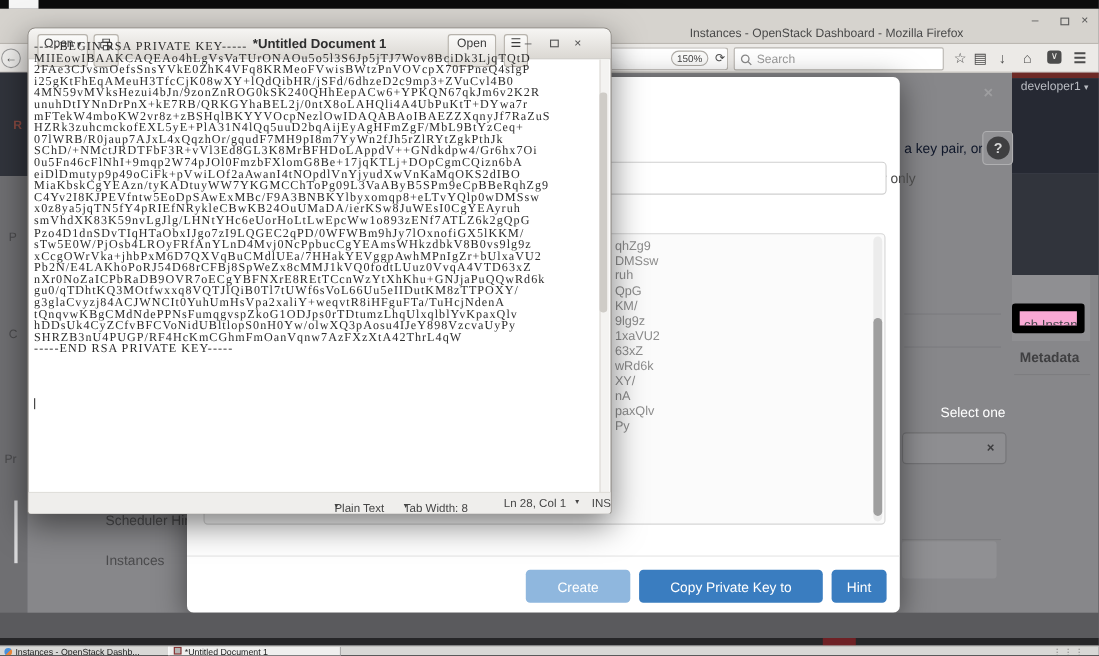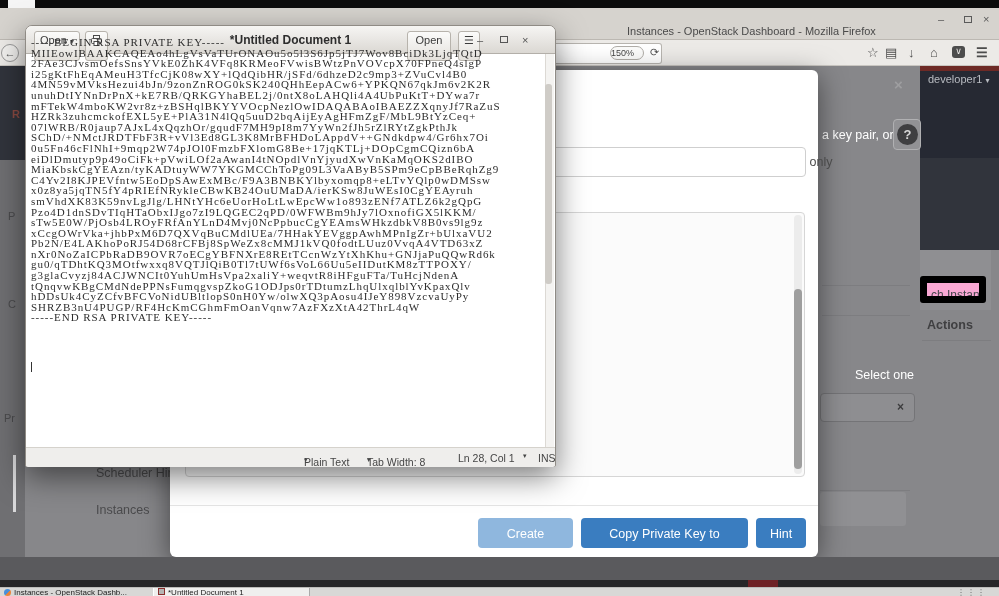--- a/index.html
+++ b/index.html
@@ -8,21 +8,21 @@
     font-family:"Liberation Sans",sans-serif;background:#87878a;}
   .abs{position:absolute;}
 
   
   .ff-titlebar{left:0;top:8px;width:999px;height:32px;background:#d6d3ce;border-bottom:1px solid #bcb8b2;}
   .ff-title{position:absolute;left:627px;top:17px;font-size:11px;color:#4a4a4a;}
   .winctl{position:absolute;top:6px;color:#5a5a5a;font-size:11px;line-height:11px;}
   .ff-toolbar{left:0;top:40px;width:999px;height:26px;background:#eceae7;border-bottom:1px solid #c9c6c1;}
   .backbtn{left:1px;top:44px;width:18px;height:18px;border-radius:50%;border:1px solid #9a9a9a;background:#f1f0ee;color:#555;font-size:11px;line-height:16px;text-align:center;}
   .urlend{left:556px;top:43px;width:106px;height:21px;background:#fff;border:1px solid #b8b5b0;border-left:none;border-radius:0 3px 3px 0;}
-  .zoompill{left:610px;top:46px;width:34px;height:14px;border:1px solid #b0ada8;border-radius:7px;font-size:9px;color:#444;line-height:13px;background:#fbfbfa;}
+  .zoompill{left:610px;top:46px;width:34px;height:14px;border:1px solid #b0ada8;border-radius:7px;font-size:9px;color:#444;text-align:center;line-height:13px;background:#fbfbfa;}
   .reload{left:650px;top:46px;font-size:11px;color:#4f4f4f;}
   .searchbox{left:667px;top:43px;width:191px;height:21px;background:#fff;border:1px solid #b8b5b0;border-radius:2px;}
   .search-ph{position:absolute;left:20px;top:4px;font-size:11px;color:#9a9a9a;}
   .fficon{top:45px;color:#4c4c4c;font-size:13px;line-height:15px;}
 
   
   .dim-red{left:920px;top:66px;width:79px;height:5px;background:#6e2a26;}
   .dim-navy1{left:920px;top:71px;width:79px;height:87px;background:#262933;}
   .dim-navy2{left:920px;top:158px;width:79px;height:92px;background:#31343c;}
   .dim-user{position:absolute;left:928px;top:73px;font-size:11px;color:#b9bcc2;}
@@ -78,20 +78,27 @@
     <div class="winctl" style="left:938px;">–</div>
     <div class="winctl" style="left:964px;top:8px;width:8px;height:7px;border:1px solid #5a5a5a;"></div>
     <div class="winctl" style="left:983px;">×</div>
   </div>
 
   <div class="abs ff-toolbar"></div>
   <div class="abs backbtn">←</div>
   <div class="abs urlend"></div>
   <div class="abs zoompill">150%</div>
   <div class="abs reload">⟳</div>
+  <div class="abs searchbox">
+    <svg style="position:absolute;left:5px;top:5px;" width="11" height="11" viewBox="0 0 11 11">
+        <circle cx="4.5" cy="4.5" r="3.4" fill="none" stroke="#8a8a8a" stroke-width="1.2"></circle>
+        <line x1="7" y1="7" x2="10" y2="10" stroke="#8a8a8a" stroke-width="1.2"></line>
+      </svg>
+    <span class="search-ph">Search</span>
+  </div>
   <div class="abs fficon" style="left:867px;">☆</div>
   <div class="abs fficon" style="left:885px;">▤</div>
   <div class="abs fficon" style="left:908px;font-weight:bold;">↓</div>
   <div class="abs fficon" style="left:930px;">⌂</div>
   <div class="abs" style="left:952px;top:46px;width:13px;height:12px;background:#4c4c4c;border-radius:3px;color:#eceae7;font-size:9px;text-align:center;line-height:10px;">∨</div>
   <div class="abs fficon" style="left:976px;font-weight:bold;">☰</div>
 
   <div class="abs left-sliver"></div>
   <div class="abs left-navy"></div>
   <div class="lfrag" style="left:12px;top:108px;color:#8a4a42;font-weight:bold;">R</div>
@@ -99,43 +106,56 @@
   <div class="lfrag" style="left:8px;top:298px;">C</div>
   <div class="lfrag" style="left:4px;top:412px;">Pr</div>
   <div class="abs" style="left:13px;top:455px;width:3px;height:57px;background:#d8d8da;"></div>
 
   <div class="abs dim-red"></div>
   <div class="abs dim-navy1"></div>
   <div class="abs dim-navy2"></div>
   <span class="dim-user"><span>developer1</span> <span style="font-size:8px;">▾</span></span>
   <div class="abs" style="left:920px;top:250px;width:71px;height:60px;background:#8f8f92;"></div>
   <div class="abs dimbtn" style="left:920px;top:276px;width:66px;height:27px;font-size:12px;line-height:25px;padding-left:4px;white-space:nowrap;overflow:hidden;">ch Instance</div>
-  <div class="abs" style="left:927px;top:318px;font-size:12.5px;font-weight:bold;color:#3f3f41;">Actions</div>
+  <div class="abs" style="left:927px;top:318px;font-size:12.5px;font-weight:bold;color:#3f3f41;">Metadata</div>
   <div class="abs dim-rule" style="left:922px;top:340px;width:69px;"></div>
 
   <div class="abs" style="left:894px;top:76px;font-size:15px;font-weight:bold;color:#9e9ea0;">×</div>
-  <div class="abs" style="left:822px;top:128px;font-size:12.5px;color:#ffffff;white-space:nowrap;">a key pair, or</div>
+  <div class="abs" style="left:822px;top:128px;font-size:12.5px;color:#0f172a;white-space:nowrap;">a key pair, or</div>
   <div class="abs" style="left:893px;top:119px;width:28px;height:31px;border:1px solid #b0b0b2;border-radius:4px;background:#929295;">
     <div style="position:absolute;left:3px;top:4px;width:21px;height:21px;border-radius:50%;background:#3f3f41;color:#d8d8d8;font-weight:bold;font-size:13px;text-align:center;line-height:21px;">?</div>
   </div>
   <div class="abs dim-rule" style="left:822px;top:285px;width:88px;"></div>
   <div class="abs dim-rule" style="left:822px;top:315px;width:88px;"></div>
   <div class="abs" style="left:855px;top:368px;font-size:12.5px;color:#ffffff;">Select one</div>
   <div class="abs" style="left:820px;top:393px;width:95px;height:29px;border:1px solid #747477;border-radius:4px;background:#8e8e91;">
     <span style="position:absolute;right:10px;top:6px;font-weight:bold;color:#3c3c3e;font-size:12px;">×</span>
   </div>
   <div class="abs dim-rule" style="left:820px;top:490px;width:90px;"></div>
   <div class="abs" style="left:820px;top:492px;width:86px;height:34px;background:#909093;border-radius:3px;"></div>
   <div class="abs" style="left:96px;top:466px;font-size:12.5px;color:#4b4b4d;white-space:nowrap;">Scheduler Hint</div>
   <div class="abs" style="left:96px;top:503px;font-size:12.5px;color:#4b4b4d;">Instances</div>
 
   <div class="abs dialog">
     <div class="dlg-body">ey pair name you will recognize. Names may only</div>
     <div class="dlg-input"></div>
     <div class="dlg-textarea">
+      <pre class="dlg-tails">qhZg9
+DMSsw
+ruh
+QpG
+KM/
+9lg9z
+1xaVU2
+63xZ
+wRd6k
+XY/
+nA
+paxQlv
+Py</pre>
       <div class="ta-track"></div>
       <div class="ta-thumb"></div>
     </div>
     <div class="dlg-footer-rule"></div>
     <button class="dlg-btn" style="left:308px;width:95px;background:#8fb7de;">Create Keypair</button>
     <button class="dlg-btn" style="left:411px;width:167px;background:#3a7dc0;">Copy Private Key to Clipboard</button>
     <button class="dlg-btn" style="left:586px;width:50px;background:#3a7dc0;">Hint</button>
   </div>
 
   <div class="abs gedit">

